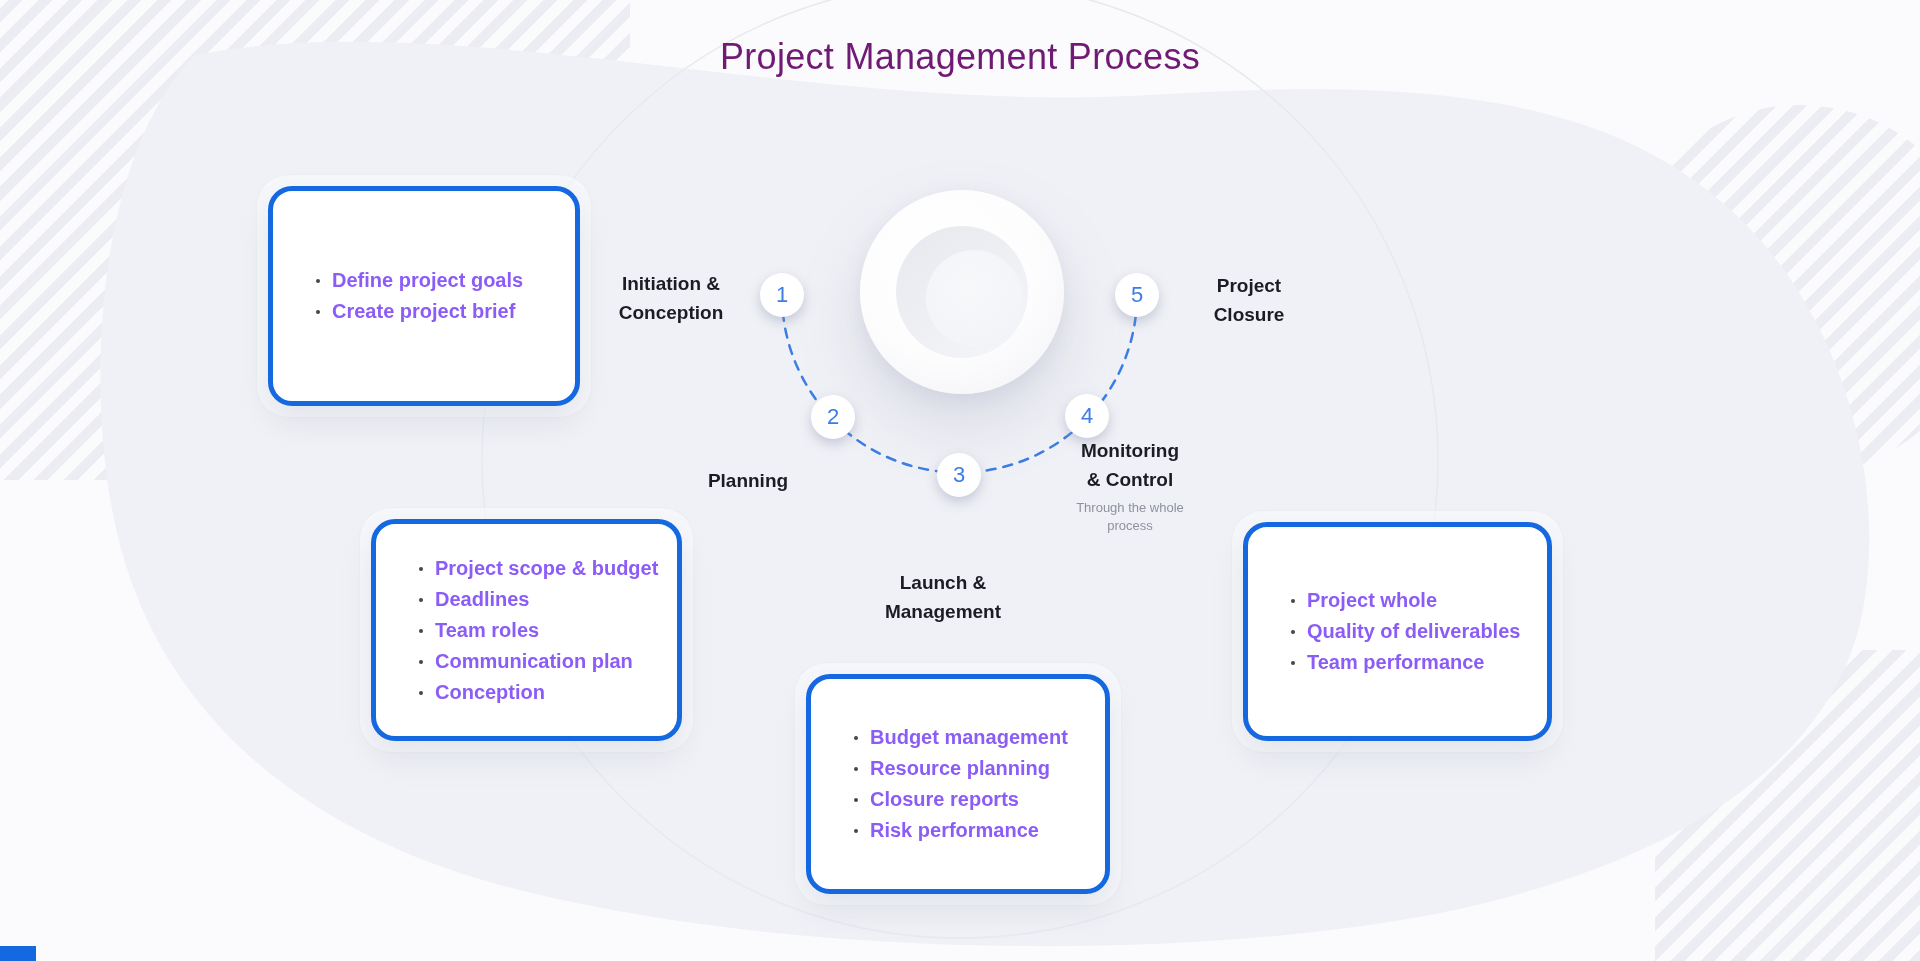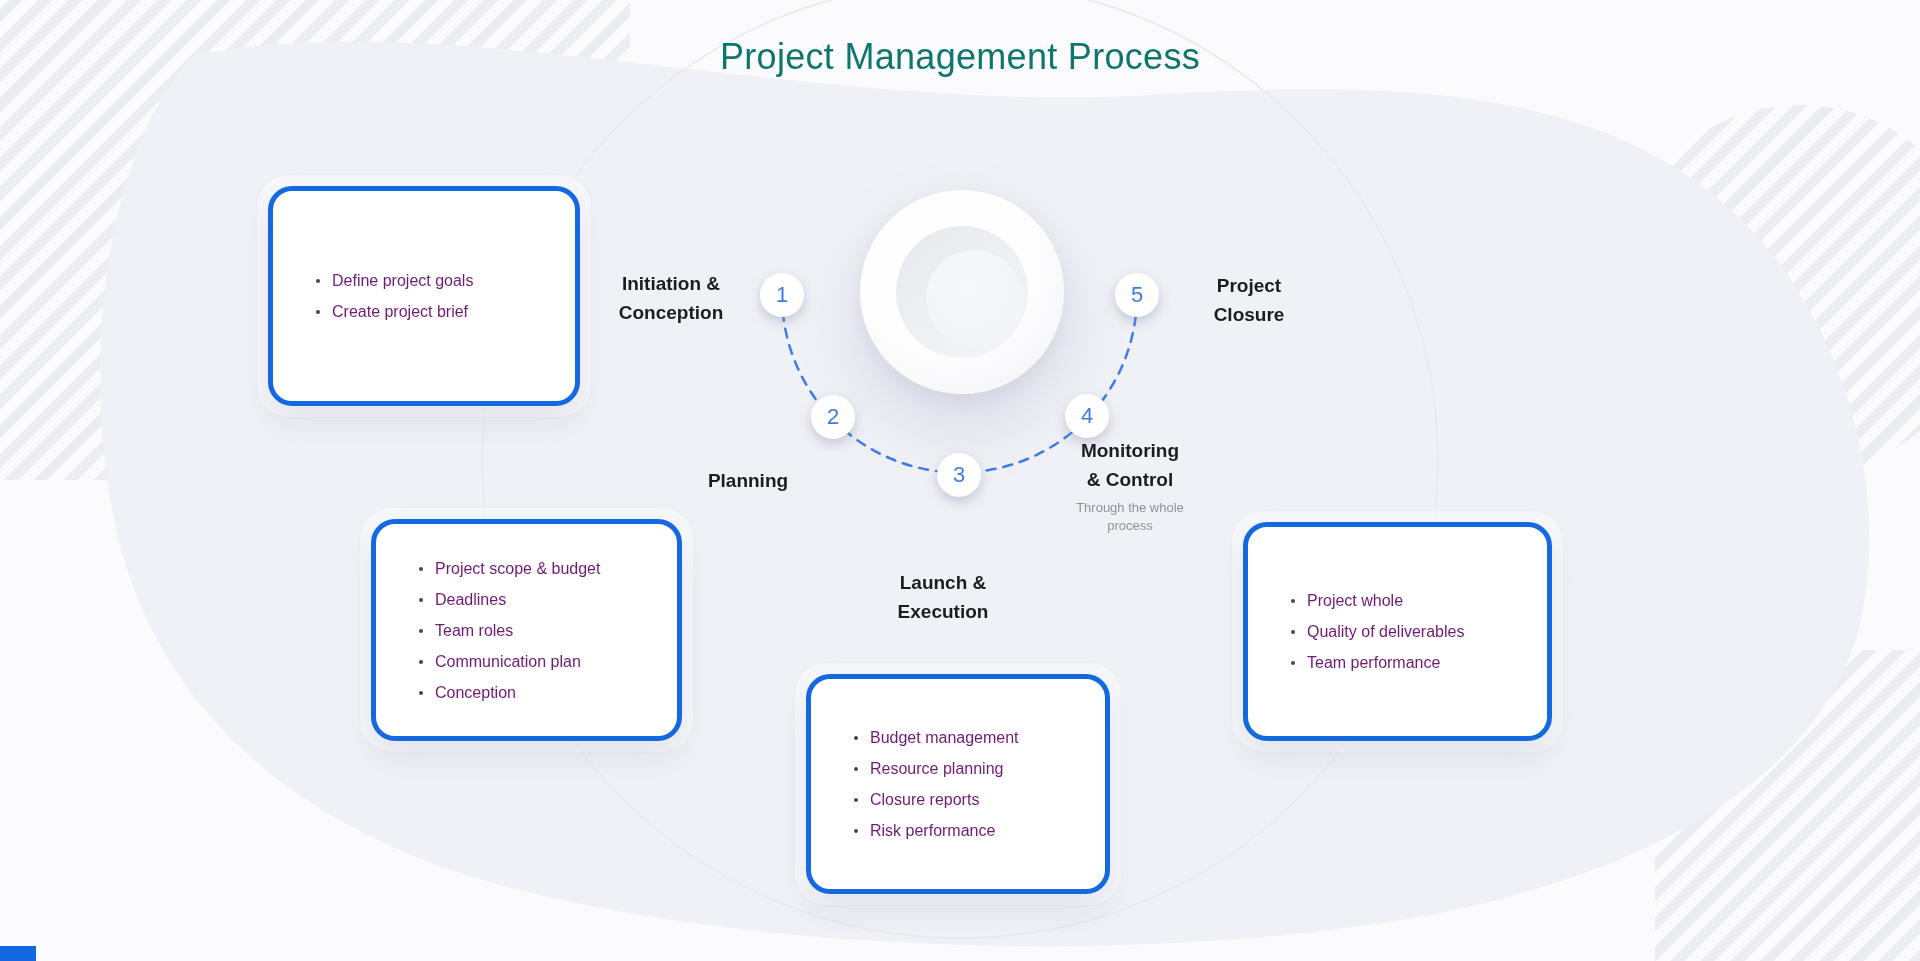--- a/index.html
+++ b/index.html
@@ -34,26 +34,26 @@
     color:#1b1d24; text-align:center; }
   .step-note { font-weight:normal; font-size:13px; line-height:18px; color:#8d929e; width:136px; margin:5px auto 0; }
 
   
   .plate { position:absolute; border:1px solid #eceef3; background:rgba(252,252,254,0.55);
     border-radius:32px; padding:11px; box-sizing:border-box; }
   .card { width:100%; height:100%; background:#ffffff; border:5px solid #1569e0; border-radius:24px;
     box-sizing:border-box; box-shadow: 0 16px 30px rgba(150,158,180,0.20);
     display:flex; align-items:center; }
   .card ul { list-style:none; margin:0; padding:0 16px 0 40px; }
-  .card li { position:relative; font-size:16px; line-height:31px; color:#701a75; padding-left:19px; }
+  .card li { position:relative; font-size:20px; line-height:31px; color:#8b5cf6; padding-left:19px;font-weight:bold; }
   .card li::before { content:""; position:absolute; left:3px; top:14px; width:4px; height:4px;
     border-radius:50%; background:#43464d; }
 
   .title { position:absolute; left:0; right:0; top:36px; text-align:center;
-    font-size:36px; letter-spacing:0.3px; color:#0f766e; font-weight:normal; }
+    font-size:36px; letter-spacing:0.3px; color:#701a75; font-weight:normal; }
 
   .corner-bar { position:absolute; left:0; bottom:0; width:36px; height:15px; background:#1569e0; }
 </style>
 </head>
 <body>
 
 <div class="canvas">
 
   <div class="stripes stripe-tl"></div>
   <div class="stripes stripe-r"></div>
@@ -98,21 +98,21 @@
 
   <div class="step-label" style="left:561px; top:269px; width:220px;">
     <div>Initiation &amp;</div>
     <div>Conception</div>
   </div>
   <div class="step-label" style="left:648px; top:466px; width:200px;">
     <div>Planning</div>
   </div>
   <div class="step-label" style="left:843px; top:568px; width:200px;">
     <div>Launch &amp;</div>
-    <div>Execution</div>
+    <div>Management</div>
   </div>
   <div class="step-label" style="left:1030px; top:436px; width:200px;">
     <div>Monitoring</div>
     <div>&amp; Control</div>
     <div class="step-note">Through the whole process</div>
   </div>
   <div class="step-label" style="left:1149px; top:271px; width:200px;">
     <div>Project</div>
     <div>Closure</div>
   </div>

